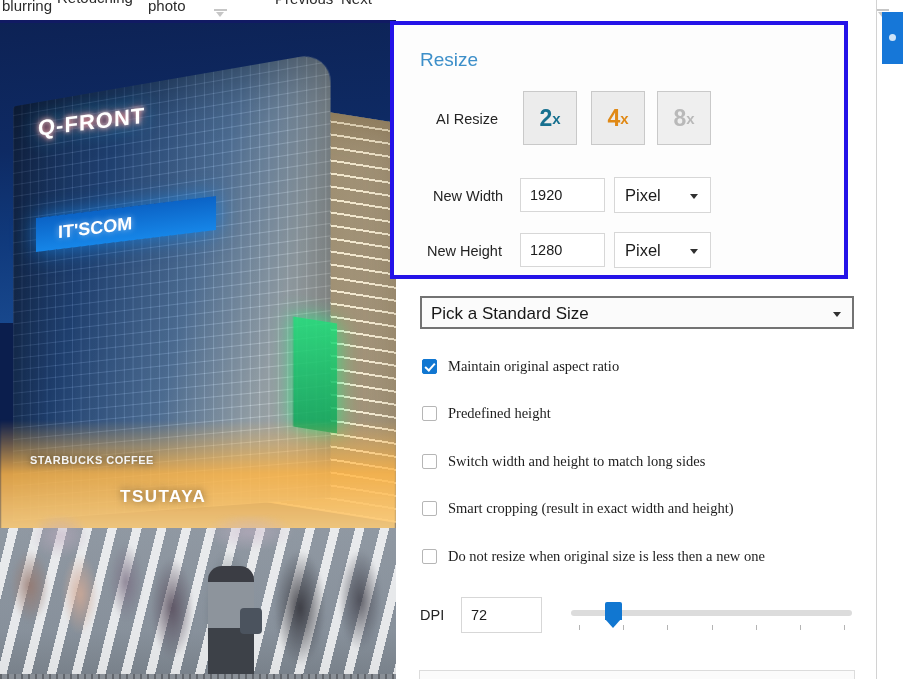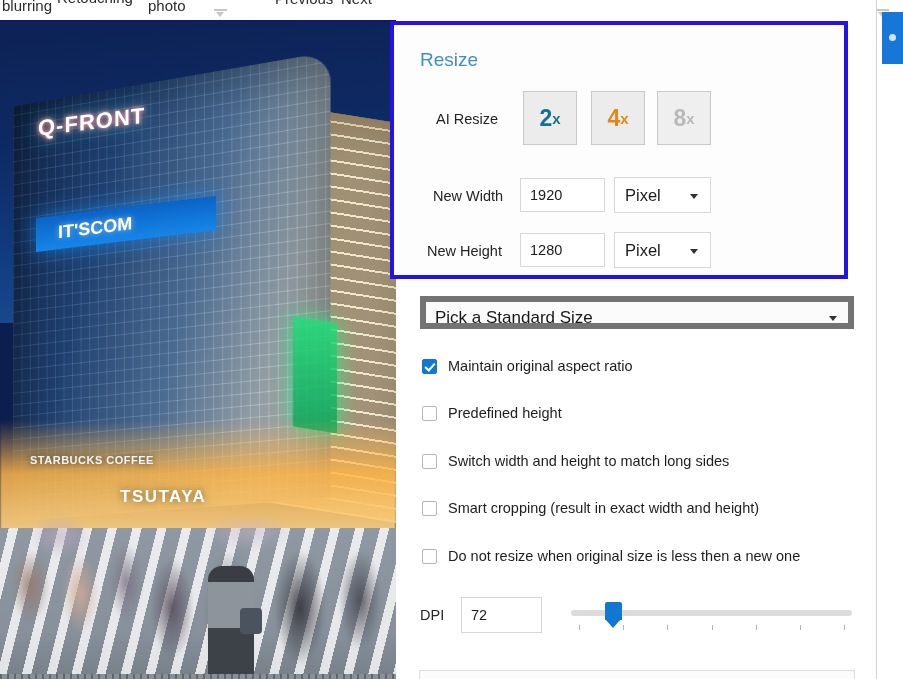--- a/index.html
+++ b/index.html
@@ -274,21 +274,21 @@
     width: 0; height: 0;
     border-left: 4.5px solid transparent;
     border-right: 4.5px solid transparent;
     border-top: 5px solid #303030;
   }
 
   .std-size {
     position: absolute; left: 420px; top: 296px;
     width: 434px; height: 33px;
     background: #fbfbfb;
-    border: 6px solid #737373;
+    border: 2px solid #737373;
     font-size: 17px;
     color: #171717;
     line-height: 31px;
     padding-left: 9px;
     cursor: pointer;
     user-select: none;
   }
   .std-size .caret { right: 11px; top: 14px; }
 
   .check-row {
@@ -318,20 +318,21 @@
     width: 4px; height: 8px;
     border: solid #fff;
     border-width: 0 2px 2px 0;
     transform: rotate(42deg);
   }
   .check-row .ctext {
     margin-left: 11px;
     font-size: 14.5px;
     color: #1d1d1d;
     white-space: nowrap;
+    font-family: Liberation Serif, serif;
   }
   .cr-0 { top: 355px; }
   .cr-1 { top: 402px; justify-content: flex-end; }
   .cr-2 { top: 450px; }
   .cr-3 { top: 497px; }
   .cr-4 { top: 545px; }
 
   
   .slider-wrap {
     position: absolute; left: 571px; top: 600px;

